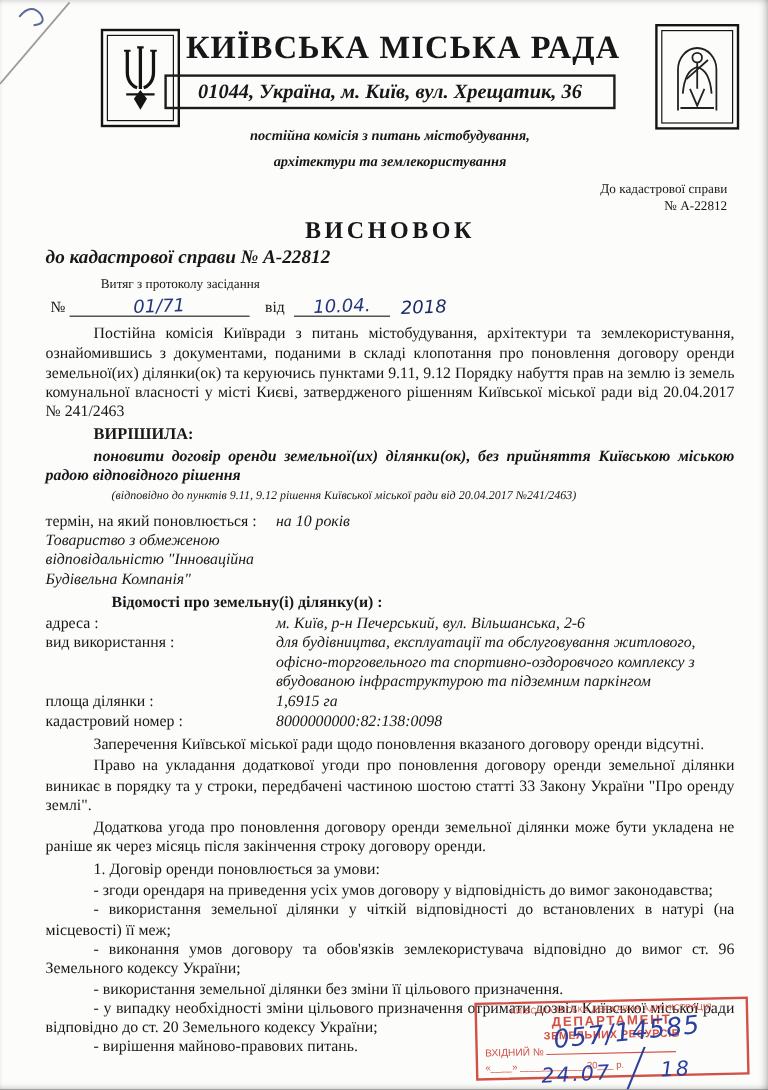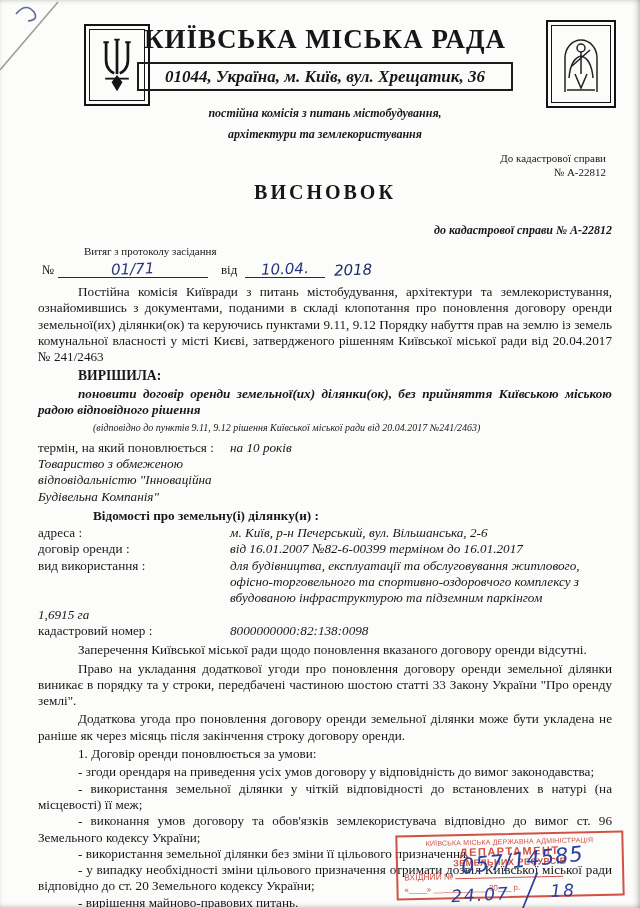--- a/index.html
+++ b/index.html
@@ -11,33 +11,33 @@
   }
   .content { position:absolute; left:38px; right:28px; top:0; }
 
   
   .emblem { position:absolute; border:2px solid #141414; padding:3px; background:#fcfcfa; }
   .emblem-inner { border:1px solid #141414; width:100%; height:100%; box-sizing:border-box;
                   display:flex; align-items:center; justify-content:center; }
   .emblem-left  { left:84px;  top:24px; width:56px; height:72px; }
   .emblem-right { right:24px; top:20px; width:60px; height:78px; }
 
-  .org-name { margin:24px 95px 0; text-align:center; font-weight:bold;
+  .org-name { margin:24px 95px 0; text-align:right; font-weight:bold;
               font-size:27px; letter-spacing:1px; white-space:nowrap; }
   .addr-box { width:372px; margin:7px auto 0; border:2px solid #1c1c1c;
               text-align:center; font-weight:bold; font-style:italic;
               font-size:17px; padding:3px 0 2px; }
 
   .commission { margin-top:12px; text-align:center; font-weight:bold; font-style:italic;
                 font-size:12px; line-height:21px; }
 
   .ref { margin-top:6px; text-align:right; font-size:11px; line-height:14px; padding-right:6px; }
 
   .doc-title    { text-align:center; font-weight:bold; font-size:20px; letter-spacing:3px; margin-top:2px; }
-  .doc-subtitle { text-align:right; font-weight:bold; font-style:italic; font-size:12px; margin-top:19px; }
+  .doc-subtitle { text-align:left; font-weight:bold; font-style:italic; font-size:16px; margin-top:2px; }
 
   .protocol-label { font-size:11px; margin:7px 0 0 46px; }
   .protocol-line  { font-size:13px; margin:2px 0 0 4px; height:20px; }
   .blank { display:inline-block; border-bottom:1px solid #2a2a2a; text-align:center; vertical-align:bottom; }
   .w1 { width:150px; } .w2 { width:80px; }
   .hw { font-family:"DejaVu Sans", sans-serif; font-style:italic; color:#26357e;
         font-size:15px; display:inline-block; transform:rotate(-2deg) translateY(1px); }
   .hw-year { margin-left:6px; color:#1d2b66; }
   .from-word { margin:0 4px 0 10px; }
 
@@ -163,28 +163,25 @@
       <span class="val">Товариство з обмеженою відповідальністю "Інноваційна Будівельна Компанія"</span>
     </div>
 
     <p class="details-heading">Відомості про земельну(і) ділянку(и) :</p>
 
     <div class="row">
       <span class="lbl">адреса :</span>
       <span class="val">м. Київ, р-н Печерський, вул. Вільшанська, 2-6</span>
     </div>
     <div class="row">
-      <span class="lbl">договір оренди :</span>
-      <span class="val">від 16.01.2007 №82-6-00399 терміном до 16.01.2017</span>
-    </div>
-    <div class="row">
       <span class="lbl">вид використання :</span>
       <span class="val">для будівництва, експлуатації та обслуговування житлового, офісно-торговельного та спортивно-оздоровчого комплексу з вбудованою інфраструктурою та підземним паркінгом</span>
     </div>
     <div class="row">
+      <span class="lbl">площа ділянки :</span>
       <span class="val">1,6915 га</span>
     </div>
     <div class="row">
       <span class="lbl">кадастровий номер :</span>
       <span class="val">8000000000:82:138:0098</span>
     </div>
 
     <p class="just ind" style="margin-top:3px">Заперечення Київської міської ради щодо поновлення вказаного договору оренди відсутні.</p>
     <p class="just ind">Право на укладання додаткової угоди про поновлення договору оренди земельної ділянки виникає в порядку та у строки, передбачені частиною шостою статті 33 Закону України "Про оренду землі".</p>
     <p class="just ind">Додаткова угода про поновлення договору оренди земельної ділянки може бути укладена не раніше як через місяць після закінчення строку договору оренди.</p>

